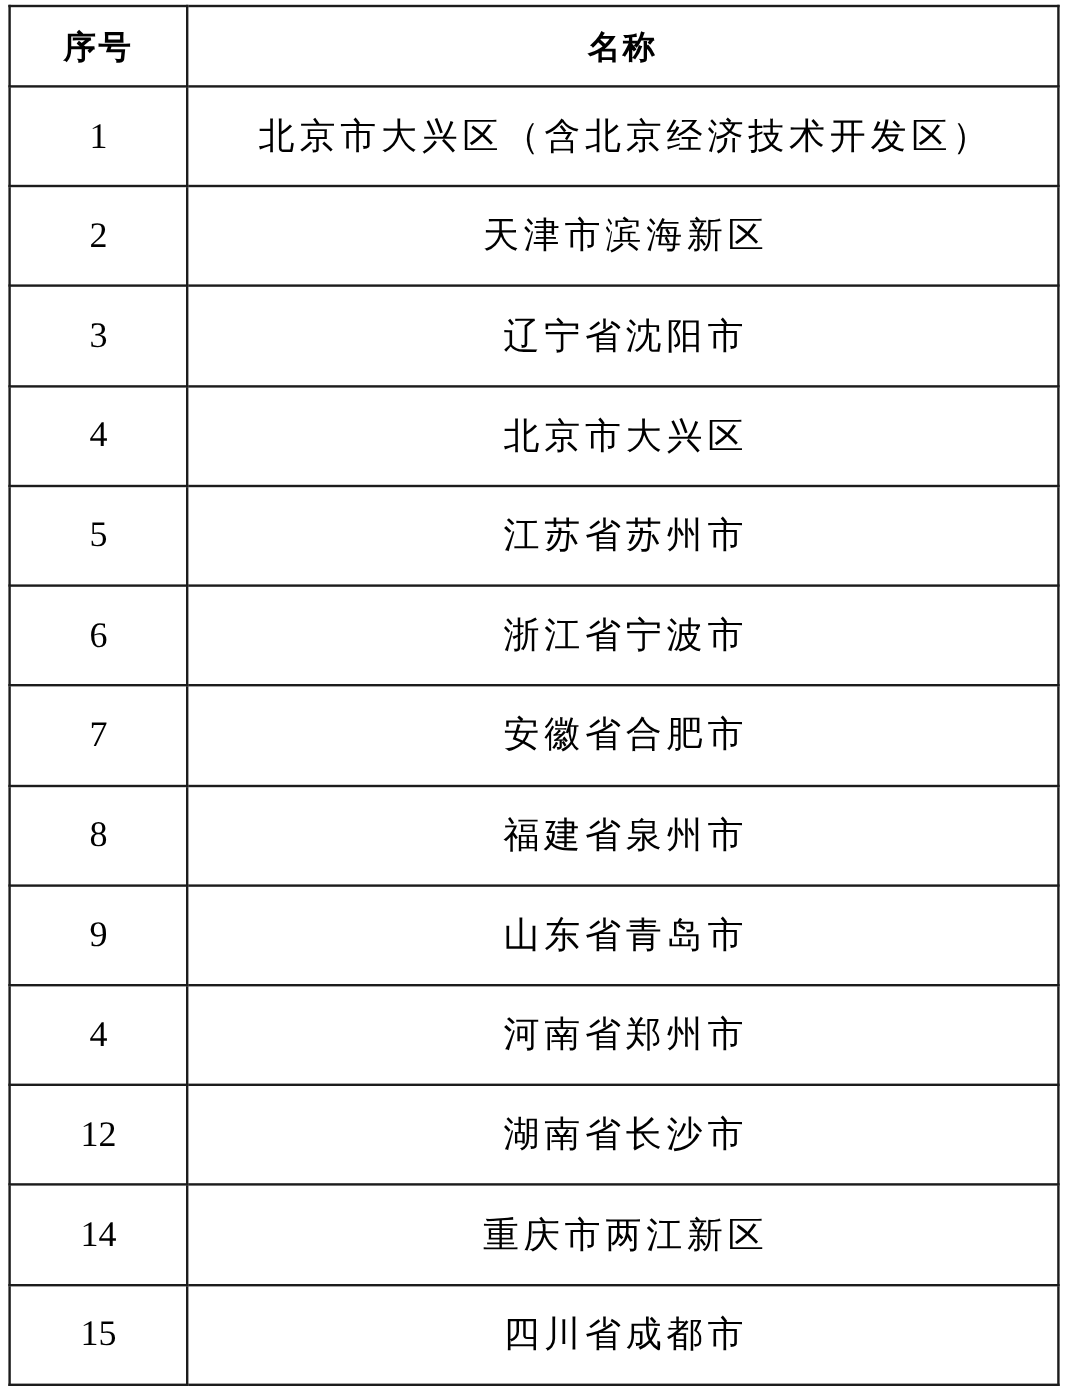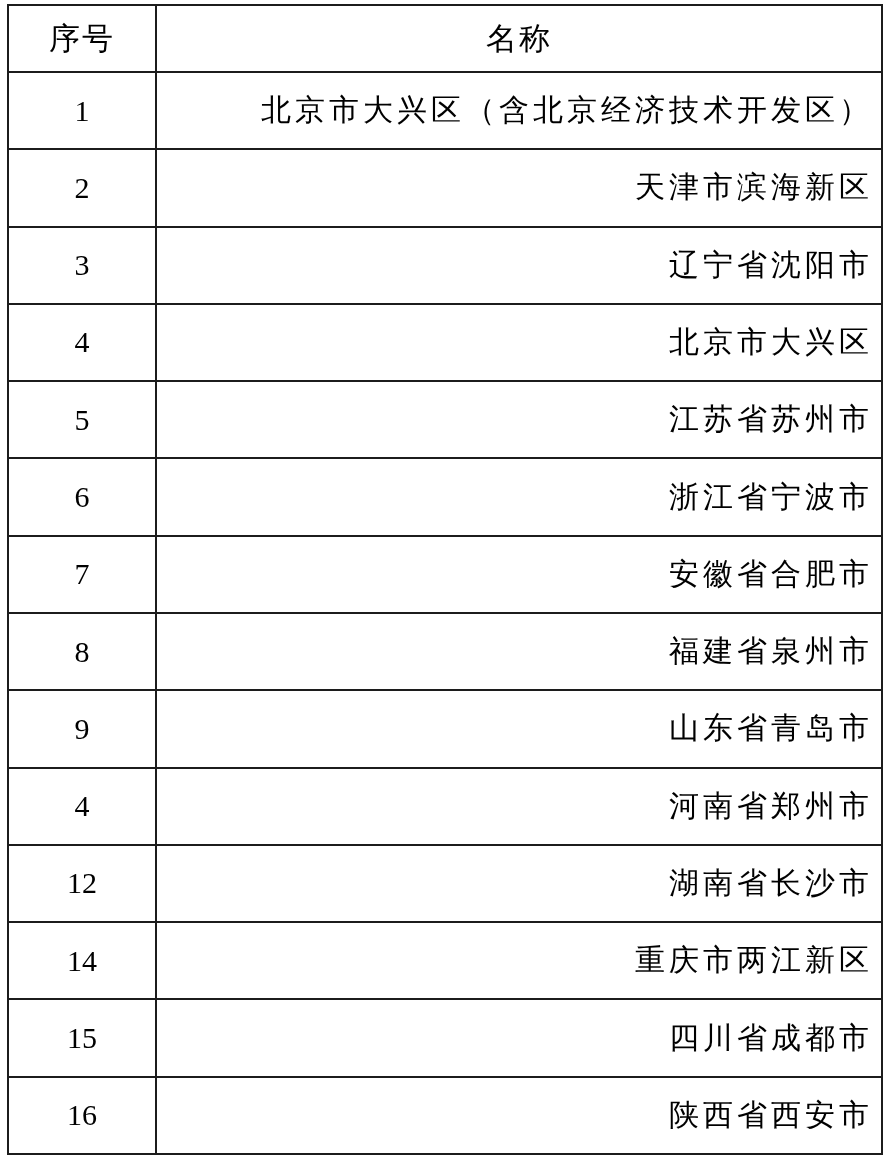--- a/index.html
+++ b/index.html
@@ -29,37 +29,37 @@
     border: 2px solid #1c1c1c;
     vertical-align: middle;
     background: #ffffff;
     overflow: hidden;
     white-space: nowrap;
   }
   table.doc-table tr { height: 67px; }
   th.header-index,
   th.header-name {
     font-family: "Liberation Sans", "DejaVu Sans", sans-serif;
-    font-weight: 400;
-    font-size: 31px;
+    font-weight: 700;
+    font-size: 27px;
     text-align: center;
     letter-spacing: 2px;
     padding: 0;
   }
   td.cell-index {
     font-family: "Liberation Serif", "DejaVu Serif", serif;
     font-size: 30px;
     text-align: center;
     padding: 0;
     letter-spacing: 0;
   }
   td.cell-name {
     font-family: "Liberation Serif", "DejaVu Serif", serif;
     font-size: 30px;
-    text-align: right;
+    text-align: center;
     padding: 0 8px 0 13px;
     letter-spacing: 4px;
   }
 </style>
 </head>
 <body>
 
 <div class="page">
   <table class="doc-table">
     <colgroup>
@@ -119,19 +119,15 @@
           <td class="cell-name">湖南省长沙市</td>
         </tr>
         <tr>
           <td class="cell-index">14</td>
           <td class="cell-name">重庆市两江新区</td>
         </tr>
         <tr>
           <td class="cell-index">15</td>
           <td class="cell-name">四川省成都市</td>
         </tr>
-        <tr>
-          <td class="cell-index">16</td>
-          <td class="cell-name">陕西省西安市</td>
-        </tr>
       </tbody>
   </table>
 </div>
 
 </body></html>

